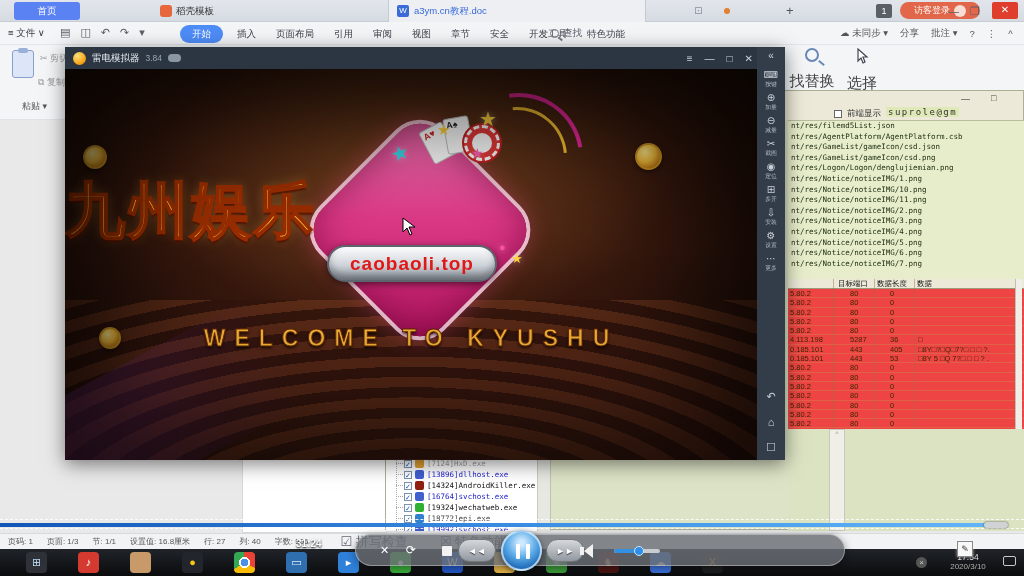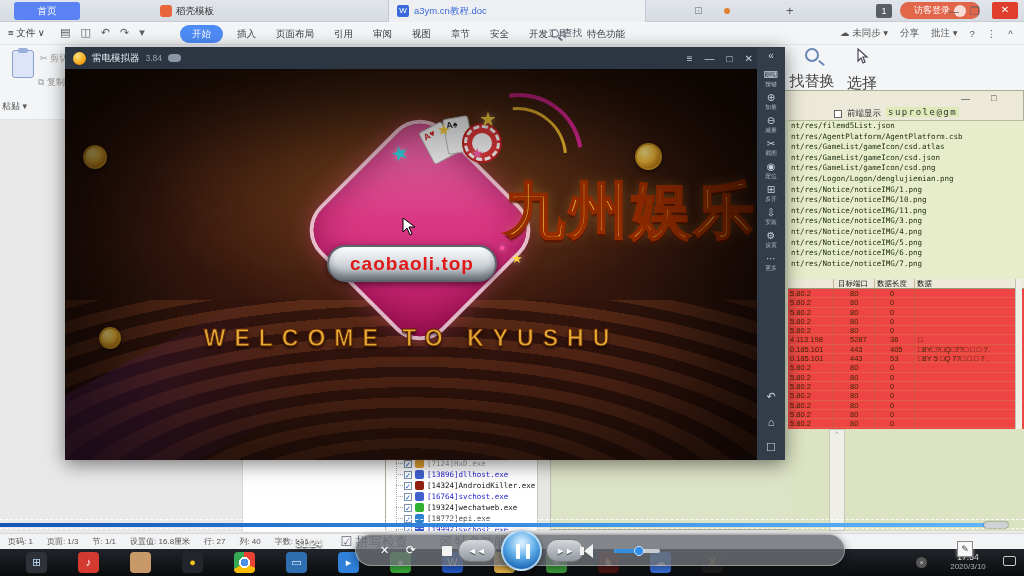--- a/index.html
+++ b/index.html
@@ -30,21 +30,21 @@
   .rtab{padding:0 10px;font-size:9.5px;color:#3a3f46;line-height:23px;}
   .rtab.active{background:#4e8cf7;color:#fff;border-radius:10px;height:18px;line-height:18px;margin:0 4px;padding:0 12px;}
   #ribbon-search{left:550px;top:27px;font-size:9.5px;color:#556;display:flex;gap:4px;align-items:center;}
   .mag{width:9px;height:9px;border:1.5px solid #778;border-radius:50%;position:relative;display:inline-block;}
   .mag::after{content:"";position:absolute;left:7px;top:8px;width:5px;height:1.5px;background:#778;transform:rotate(40deg);}
   #ribbon-right{left:840px;top:22px;height:23px;display:flex;align-items:center;gap:12px;font-size:9.5px;color:#555;}
 
   #toolstrip{left:0;top:45px;width:1024px;height:75px;background:#f3f5f7;border-bottom:1px solid #dfe2e6;}
   #paste-ic{left:12px;top:50px;width:22px;height:28px;border:1px solid #8aa0cc;background:#dde6f8;border-radius:3px;}
   #paste-ic::before{content:"";position:absolute;left:5px;top:-3px;width:10px;height:5px;background:#9ab0d8;border-radius:2px;}
-  #paste-lbl{left:2px;top:100px;font-size:9px;color:#555;}
+  #paste-lbl{left:22px;top:100px;font-size:9px;color:#555;}
   #cut-lbl{left:40px;top:52px;font-size:9px;color:#999;}
   #copy-lbl{left:38px;top:76px;font-size:9px;color:#999;}
   #fr-group{left:784px;top:48px;width:56px;text-align:center;}
   #sel-group{left:842px;top:48px;width:40px;text-align:center;}
   .tool-lbl{font-size:15px;color:#444;margin-top:6px;}
   .bigmag{width:14px;height:14px;border:2px solid #6a87b8;border-radius:50%;display:inline-block;position:relative;}
   .bigmag::after{content:"";position:absolute;left:11px;top:12px;width:7px;height:2px;background:#6a87b8;transform:rotate(40deg);}
 
   #page-white{left:242px;top:448px;width:145px;height:85px;background:#fff;border:1px solid #d8d8d8;}
   #statusbar{left:0;top:533px;width:1024px;height:16px;background:#f2f3f5;border-top:1px solid #d8dadc;display:flex;align-items:center;gap:14px;padding:0 8px;font-size:8px;color:#555;}
@@ -103,21 +103,21 @@
   #game::after{content:"";position:absolute;inset:0;box-shadow:inset 0 0 120px 45px rgba(0,0,0,.75);}
   #floor{position:absolute;left:-60px;bottom:-70px;width:812px;height:230px;
     background:repeating-radial-gradient(ellipse 400px 170px at 50% 100%, rgba(140,70,35,.38) 0 24px, rgba(45,18,10,.38) 24px 48px);}
   #beam{position:absolute;left:-30px;bottom:-10px;width:260px;height:120px;transform:rotate(-28deg);
     background:linear-gradient(90deg,rgba(150,60,170,.45),rgba(90,30,120,.12) 70%,transparent);}
   #badge{position:absolute;left:271px;top:77px;width:168px;height:168px;border-radius:30px;transform:rotate(45deg);
     background:linear-gradient(135deg,#ff7ec0,#e03a88 45%,#a81058);
     box-shadow:0 0 0 4px rgba(255,215,235,.85),0 0 26px rgba(255,80,160,.45),inset 0 0 34px rgba(110,0,55,.55);}
   #arc1{position:absolute;left:390px;top:24px;width:128px;height:128px;border-radius:50%;border:4px solid transparent;border-top-color:#e8289a;transform:rotate(36deg);}
   #arc2{position:absolute;left:402px;top:38px;width:100px;height:100px;border-radius:50%;border:3px solid transparent;border-top-color:#f8c030;transform:rotate(40deg);}
-  #logo-txt{position:absolute;left:0;top:102px;width:692px;text-align:right;font-size:60px;font-weight:bold;letter-spacing:3px;color:#ffc83c;-webkit-text-stroke:2px #9a2d00;text-shadow:0 3px 2px rgba(80,15,0,.85),0 0 12px rgba(255,190,70,.35);}
+  #logo-txt{position:absolute;left:0;top:102px;width:692px;text-align:left;font-size:60px;font-weight:bold;letter-spacing:3px;color:#ffc83c;-webkit-text-stroke:2px #9a2d00;text-shadow:0 3px 2px rgba(80,15,0,.85),0 0 12px rgba(255,190,70,.35);}
   #dom-pill{position:absolute;left:262px;top:176px;width:170px;height:37px;border-radius:19px;
     background:linear-gradient(180deg,#ffffff,#ced3d9 55%,#8f979f);border:2px solid #5d656e;
     box-shadow:0 2px 7px rgba(0,0,0,.55), inset 0 -5px 7px rgba(0,0,0,.28);
     text-align:center;line-height:33px;font-size:19px;font-weight:bold;color:#e01818;letter-spacing:1px;}
   #welcome{position:absolute;left:0;top:256px;width:692px;text-align:center;font-size:23px;font-weight:bold;letter-spacing:9px;color:#f5b83a;-webkit-text-stroke:1px #6a2800;text-shadow:0 2px 3px rgba(0,0,0,.8);}
   .card{position:absolute;width:26px;height:36px;background:#fdfdfd;border:1px solid #bbb;border-radius:3px;font-size:9px;font-weight:bold;padding:1px 2px;}
   .chip{position:absolute;left:399px;top:56px;width:36px;height:36px;border-radius:50%;background:#e23838;border:3px dashed #fff;box-shadow:0 0 0 2px #c02020;}
   .chip::after{content:"";position:absolute;left:5px;top:5px;width:20px;height:20px;border-radius:50%;background:#fff;}
   .star{position:absolute;text-shadow:0 0 6px rgba(255,255,255,.4);}
   .coin{position:absolute;border-radius:50%;background:radial-gradient(circle at 35% 30%,#ffe98a,#f0b93a 45%,#b87410 78%,#8a4e08);border:2px solid #c8901f;box-shadow:0 2px 4px rgba(0,0,0,.5);}
@@ -238,27 +238,27 @@
     <div id="cap-min">—</div>
     <div id="cap-max">□</div>
     <div id="cap-checkrow">
       <span style="position:absolute;left:448px;top:3px;"><span class="cb-sq"></span></span>
       <span style="position:absolute;left:461px;top:2px;">前端显示</span>
       <span id="cap-email" style="position:absolute;left:500px;top:1px;">suprole@gm</span>
     </div>
     <div id="cap-paths">
         <div class="path-row">nt/res/filemd5List.json</div>
         <div class="path-row">nt/res/AgentPlatform/AgentPlatform.csb</div>
-        <div class="path-row">nt/res/GameList/gameIcon/csd.atlas</div>
         <div class="path-row">nt/res/GameList/gameIcon/csd.json</div>
         <div class="path-row">nt/res/GameList/gameIcon/csd.png</div>
         <div class="path-row">nt/res/Logon/Logon/denglujiemian.png</div>
         <div class="path-row">nt/res/Notice/noticeIMG/1.png</div>
         <div class="path-row">nt/res/Notice/noticeIMG/10.png</div>
         <div class="path-row">nt/res/Notice/noticeIMG/11.png</div>
+        <div class="path-row">nt/res/Notice/noticeIMG/2.png</div>
         <div class="path-row">nt/res/Notice/noticeIMG/3.png</div>
         <div class="path-row">nt/res/Notice/noticeIMG/4.png</div>
         <div class="path-row">nt/res/Notice/noticeIMG/5.png</div>
         <div class="path-row">nt/res/Notice/noticeIMG/6.png</div>
         <div class="path-row">nt/res/Notice/noticeIMG/7.png</div>
       </div>
     <div id="cap-table">
       <div id="cap-thead">
         <span class="th" style="left:50px;">目标端口</span>
         <span class="th" style="left:89px;">数据长度</span>

